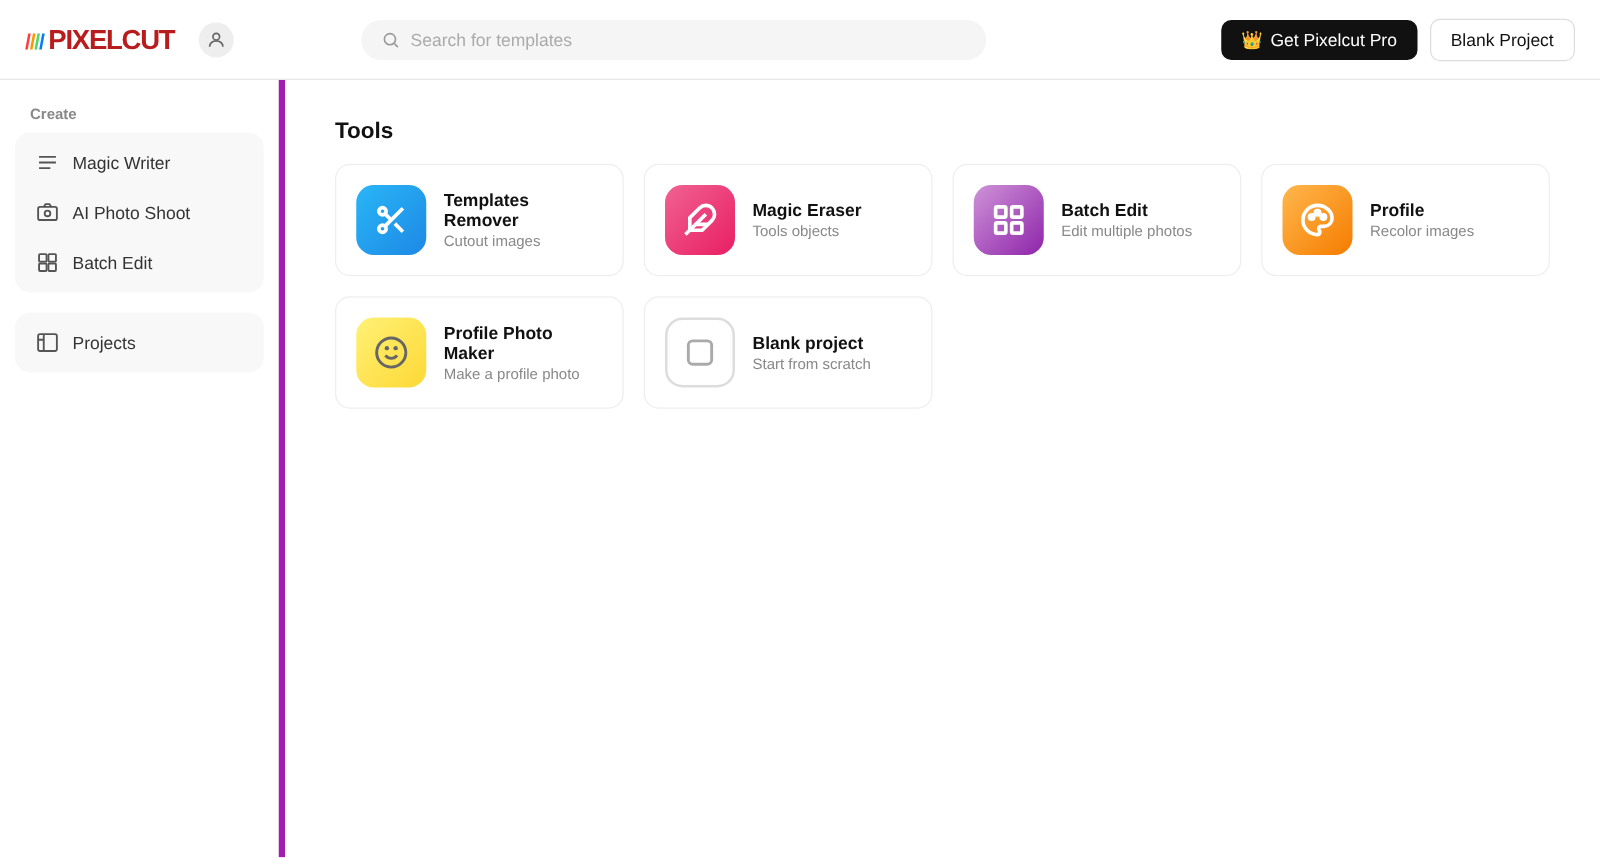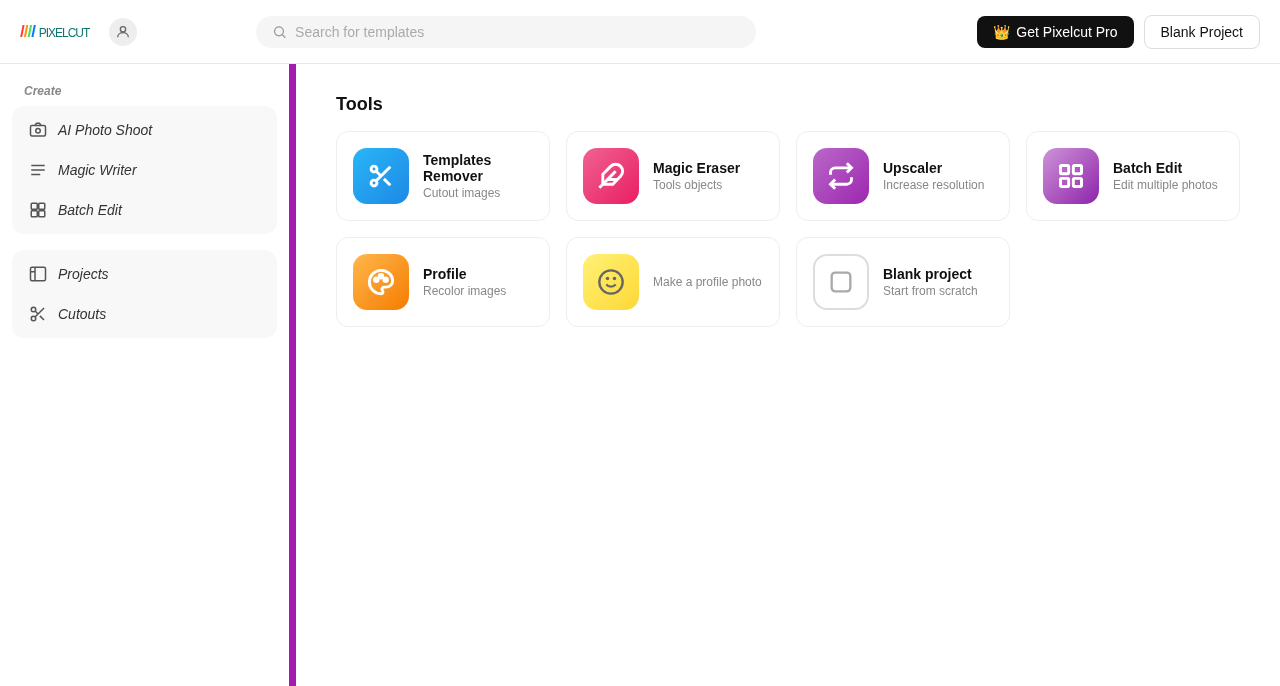--- a/index.html
+++ b/index.html
@@ -31,22 +31,22 @@
     .btn-blank {
       background: #fff; color: #111; border: 1.5px solid #ddd; border-radius: 8px;
       padding: 8px 16px; font-size: 14px; font-weight: 500; cursor: pointer;
     }
 
     
     .main-layout { display: flex; flex: 1; overflow: hidden; }
 
     
     .sidebar {
-      width: 296px; background: #fff; border-right: 7px solid #a21caf;
-      padding: 20px 12px; flex-shrink: 0; overflow-y: auto; font-style: italic;
+      width: 228px; background: #fff; border-right: 5px solid #a21caf;
+      padding: 20px 12px; flex-shrink: 0; overflow-y: auto;
     }
     .sidebar-section-label {
       font-size: 12px; font-weight: 600; color: #888; padding: 0 12px 8px;
       text-transform: none; letter-spacing: 0;
     }
     .sidebar-group {
       background: #f8f8f8; border-radius: 12px; padding: 4px; margin-bottom: 16px;
     }
     .sidebar-item {
       display: flex; align-items: center; gap: 10px; padding: 10px 12px;
@@ -84,21 +84,21 @@
     .bg-yellow { background: linear-gradient(135deg, #fff176, #fdd835); }
     .bg-white-bordered { background: #fff; border: 2px solid #ddd; }
   </style>
 </head>
 <body>
 
 <div class="header">
   <div class="logo">
     <span style="font-weight:900; font-size:17px; letter-spacing:-1px;">
       <span style="color:#ff3b3b;">/</span><span style="color:#ff9500;">/</span><span style="color:#4cd964;">/</span><span style="color:#007aff;">/</span>
-      <span style="color:#0f766e; font-weight:400; font-size:12px;">PIXELCUT</span>
+      <span style="color:#b91c1c; font-weight:700; font-size:22px;">PIXELCUT</span>
     </span>
   </div>
   <div class="logo-avatar">
     <svg width="16" height="16" viewBox="0 0 24 24" fill="none" stroke="#666" stroke-width="2">
       <circle cx="12" cy="8" r="4"></circle>
         <path d="M4 20c0-4 3.6-7 8-7s8 3 8 7"></path>
     </svg>
   </div>
 
   <div class="search-bar">
@@ -123,37 +123,37 @@
 <div class="main-layout">
 
   <div class="sidebar">
     <div>
       <div class="sidebar-section-label">Create</div>
       <div class="sidebar-group">
 
         <div class="sidebar-item">
           <div class="sidebar-item-icon">
             <svg width="18" height="18" viewBox="0 0 24 24" fill="none" stroke="#555" stroke-width="2">
+              <line x1="3" y1="6" x2="21" y2="6"></line>
+                <line x1="3" y1="12" x2="21" y2="12"></line>
+                <line x1="3" y1="18" x2="15" y2="18"></line>
+            </svg>
+          </div>
+          <span>Magic Writer</span>
+        </div>
+
+        <div class="sidebar-item">
+          <div class="sidebar-item-icon">
+            <svg width="18" height="18" viewBox="0 0 24 24" fill="none" stroke="#555" stroke-width="2">
               <rect x="2" y="6" width="20" height="14" rx="2"></rect>
                 <circle cx="12" cy="13" r="3"></circle>
                 <path d="M8 6l2-3h4l2 3"></path>
             </svg>
           </div>
           <span>AI Photo Shoot</span>
-        </div>
-
-        <div class="sidebar-item">
-          <div class="sidebar-item-icon">
-            <svg width="18" height="18" viewBox="0 0 24 24" fill="none" stroke="#555" stroke-width="2">
-              <line x1="3" y1="6" x2="21" y2="6"></line>
-                <line x1="3" y1="12" x2="21" y2="12"></line>
-                <line x1="3" y1="18" x2="15" y2="18"></line>
-            </svg>
-          </div>
-          <span>Magic Writer</span>
         </div>
 
 
         <div class="sidebar-item">
           <div class="sidebar-item-icon">
             <svg width="18" height="18" viewBox="0 0 24 24" fill="none" stroke="#555" stroke-width="2">
               <rect x="3" y="3" width="8" height="8" rx="1"></rect>
                 <rect x="13" y="3" width="8" height="8" rx="1"></rect>
                 <rect x="3" y="13" width="8" height="8" rx="1"></rect>
                 <rect x="13" y="13" width="8" height="8" rx="1"></rect>
@@ -171,32 +171,20 @@
         <div class="sidebar-item">
           <div class="sidebar-item-icon">
             <svg width="18" height="18" viewBox="0 0 24 24" fill="none" stroke="#555" stroke-width="2">
               <rect x="2" y="3" width="20" height="18" rx="2"></rect>
                 <path d="M8 3v18M2 9h6"></path>
             </svg>
           </div>
           <span>Projects</span>
         </div>
 
-        <div class="sidebar-item">
-          <div class="sidebar-item-icon">
-            <svg width="18" height="18" viewBox="0 0 24 24" fill="none" stroke="#555" stroke-width="2">
-              <circle cx="6" cy="6" r="3"></circle>
-                <circle cx="6" cy="18" r="3"></circle>
-                <line x1="20" y1="4" x2="8.12" y2="15.88"></line>
-                <line x1="14.47" y1="14.48" x2="20" y2="20"></line>
-                <line x1="8.12" y1="8.12" x2="12" y2="12"></line>
-            </svg>
-          </div>
-          <span>Cutouts</span>
-        </div>
 
 
       </div>
     </div>
   </div>
 
   <div class="main-content">
     <div class="section-title">Tools</div>
 
     <div class="tools-grid">
@@ -224,34 +212,20 @@
               <line x1="16" y1="8" x2="2" y2="22"></line>
             <line x1="17.5" y1="15" x2="9" y2="15"></line>
           </svg>
         </div>
         <div class="tool-info">
           <span class="tool-name">Magic Eraser</span>
           <span class="tool-desc">Tools objects</span>
         </div>
       </div>
 
-      <div class="tool-card">
-        <div class="tool-icon bg-purple">
-          <svg width="28" height="28" viewBox="0 0 24 24" fill="none" stroke="white" stroke-width="2.5">
-            <polyline points="17 1 21 5 17 9"></polyline>
-              <path d="M3 11V9a4 4 0 0 1 4-4h14"></path>
-            <polyline points="7 23 3 19 7 15"></polyline>
-              <path d="M21 13v2a4 4 0 0 1-4 4H3"></path>
-          </svg>
-        </div>
-        <div class="tool-info">
-          <span class="tool-name">Upscaler</span>
-          <span class="tool-desc">Increase resolution</span>
-        </div>
-      </div>
 
       <div class="tool-card">
         <div class="tool-icon bg-purple2">
           <svg width="28" height="28" viewBox="0 0 24 24" fill="none" stroke="white" stroke-width="2.5">
             <rect x="3" y="3" width="7" height="7" rx="1"></rect>
               <rect x="14" y="3" width="7" height="7" rx="1"></rect>
             <rect x="3" y="14" width="7" height="7" rx="1"></rect>
               <rect x="14" y="14" width="7" height="7" rx="1"></rect>
           </svg>
         </div>
@@ -279,20 +253,21 @@
       <div class="tool-card">
         <div class="tool-icon bg-yellow">
           <svg width="28" height="28" viewBox="0 0 24 24" fill="none" stroke="#666" stroke-width="2">
             <circle cx="12" cy="12" r="10"></circle>
             <path d="M8 14s1.5 2 4 2 4-2 4-2"></path>
             <line x1="9" y1="9" x2="9.01" y2="9" stroke="#666" stroke-width="3" stroke-linecap="round"></line>
             <line x1="15" y1="9" x2="15.01" y2="9" stroke="#666" stroke-width="3" stroke-linecap="round"></line>
           </svg>
         </div>
         <div class="tool-info">
+          <span class="tool-name">Profile Photo Maker</span>
           <span class="tool-desc">Make a profile photo</span>
         </div>
       </div>
 
       <div class="tool-card">
         <div class="tool-icon bg-white-bordered">
           <svg width="28" height="28" viewBox="0 0 24 24" fill="none" stroke="#aaa" stroke-width="2">
             <rect x="4" y="4" width="16" height="16" rx="3"></rect>
           </svg>
         </div>

